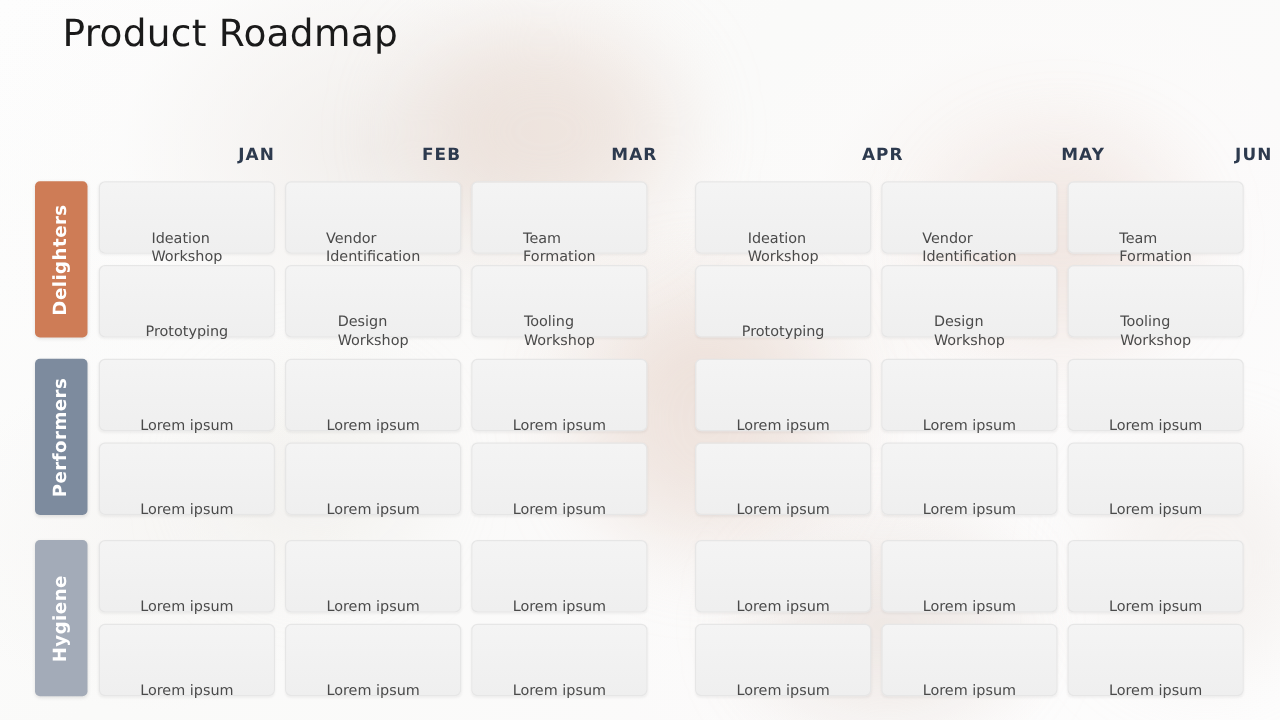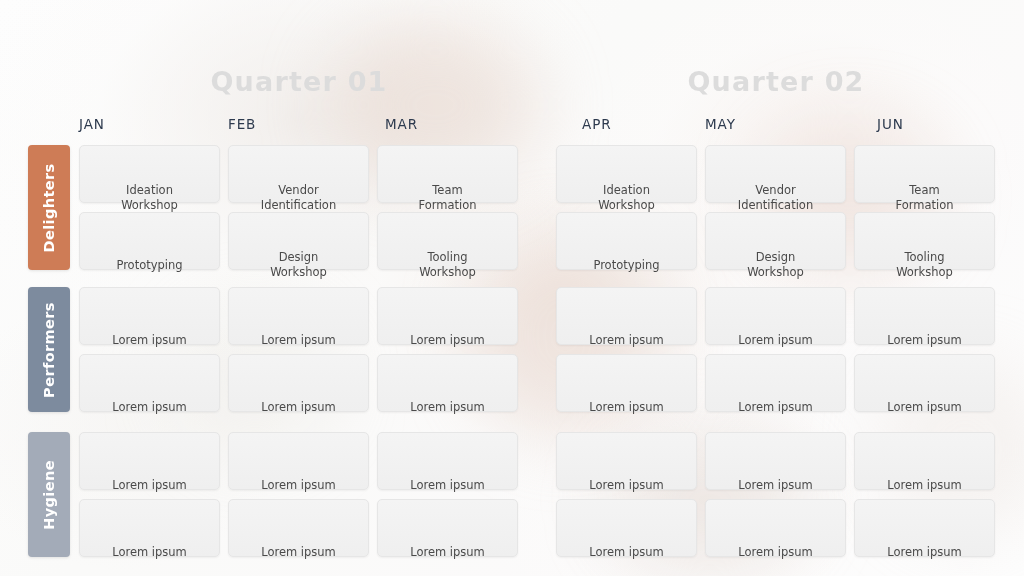--- a/index.html
+++ b/index.html
@@ -66,23 +66,23 @@
     white-space: nowrap;
   }
   #quarter-title-0 { left: 79px;  width: 440px; }
   #quarter-title-1 { left: 556px; width: 440px; }
 
   
   .month-label {
     position: absolute;
     top: 116px;
     width: 141px;
-    text-align: left;
+    text-align: right;
     font-size: 13.5px;
-    font-weight: normal;
+    font-weight: bold;
     color: #2d3a4e;
     letter-spacing: 0.9px;
   }
 
   
   .cat-bar {
     position: absolute;
     left: 28px;
     width: 42px;
     border-radius: 4px;
@@ -111,48 +111,46 @@
     box-shadow: 0 1px 2px rgba(0,0,0,0.05);
     display: flex;
     align-items: center;
     justify-content: center;
     box-sizing: border-box;
   }
   .card-label {
     font-size: 11.5px;
     line-height: 15px;
     color: #4a4a4a;
-    text-align: center;
     padding: 0 6px;
     white-space: pre-line;
     margin-top: 48px;
   }
 </style>
 </head>
 <body>
 
 <div id="slide">
 
   <div class="bg-blob blob-a"></div>
   <div class="bg-blob blob-b"></div>
   <div class="bg-blob blob-c"></div>
   <div class="bg-blob blob-d"></div>
   <div class="bg-blob blob-e"></div>
   <div class="bg-blob blob-f"></div>
 
-
-  <div class="quarter-title" id="quarter-title-0">Quarter 01</div>
-  <div class="quarter-title" id="quarter-title-1">Quarter 02</div>
+  <div id="page-title">Product Roadmap</div>
+
 
   <div id="month-header-row">
       <div class="month-label" style="left: 79px;">JAN</div>
       <div class="month-label" style="left: 228px;">FEB</div>
       <div class="month-label" style="left: 385px;">MAR</div>
       <div class="month-label" style="left: 582px;">APR</div>
-      <div class="month-label" style="left: 705px;">MAY</div>
+      <div class="month-label" style="left: 743px;">MAY</div>
       <div class="month-label" style="left: 877px;">JUN</div>
     </div>
 
   <div id="category-bars">
       <div class="cat-bar" style="top: 145px; height: 125px; background: rgb(206, 124, 86);">
         <span class="cat-bar-label">Delighters</span>
       </div>
       <div class="cat-bar" style="top: 287px; height: 125px; background: rgb(125, 139, 158);">
         <span class="cat-bar-label">Performers</span>
       </div>

